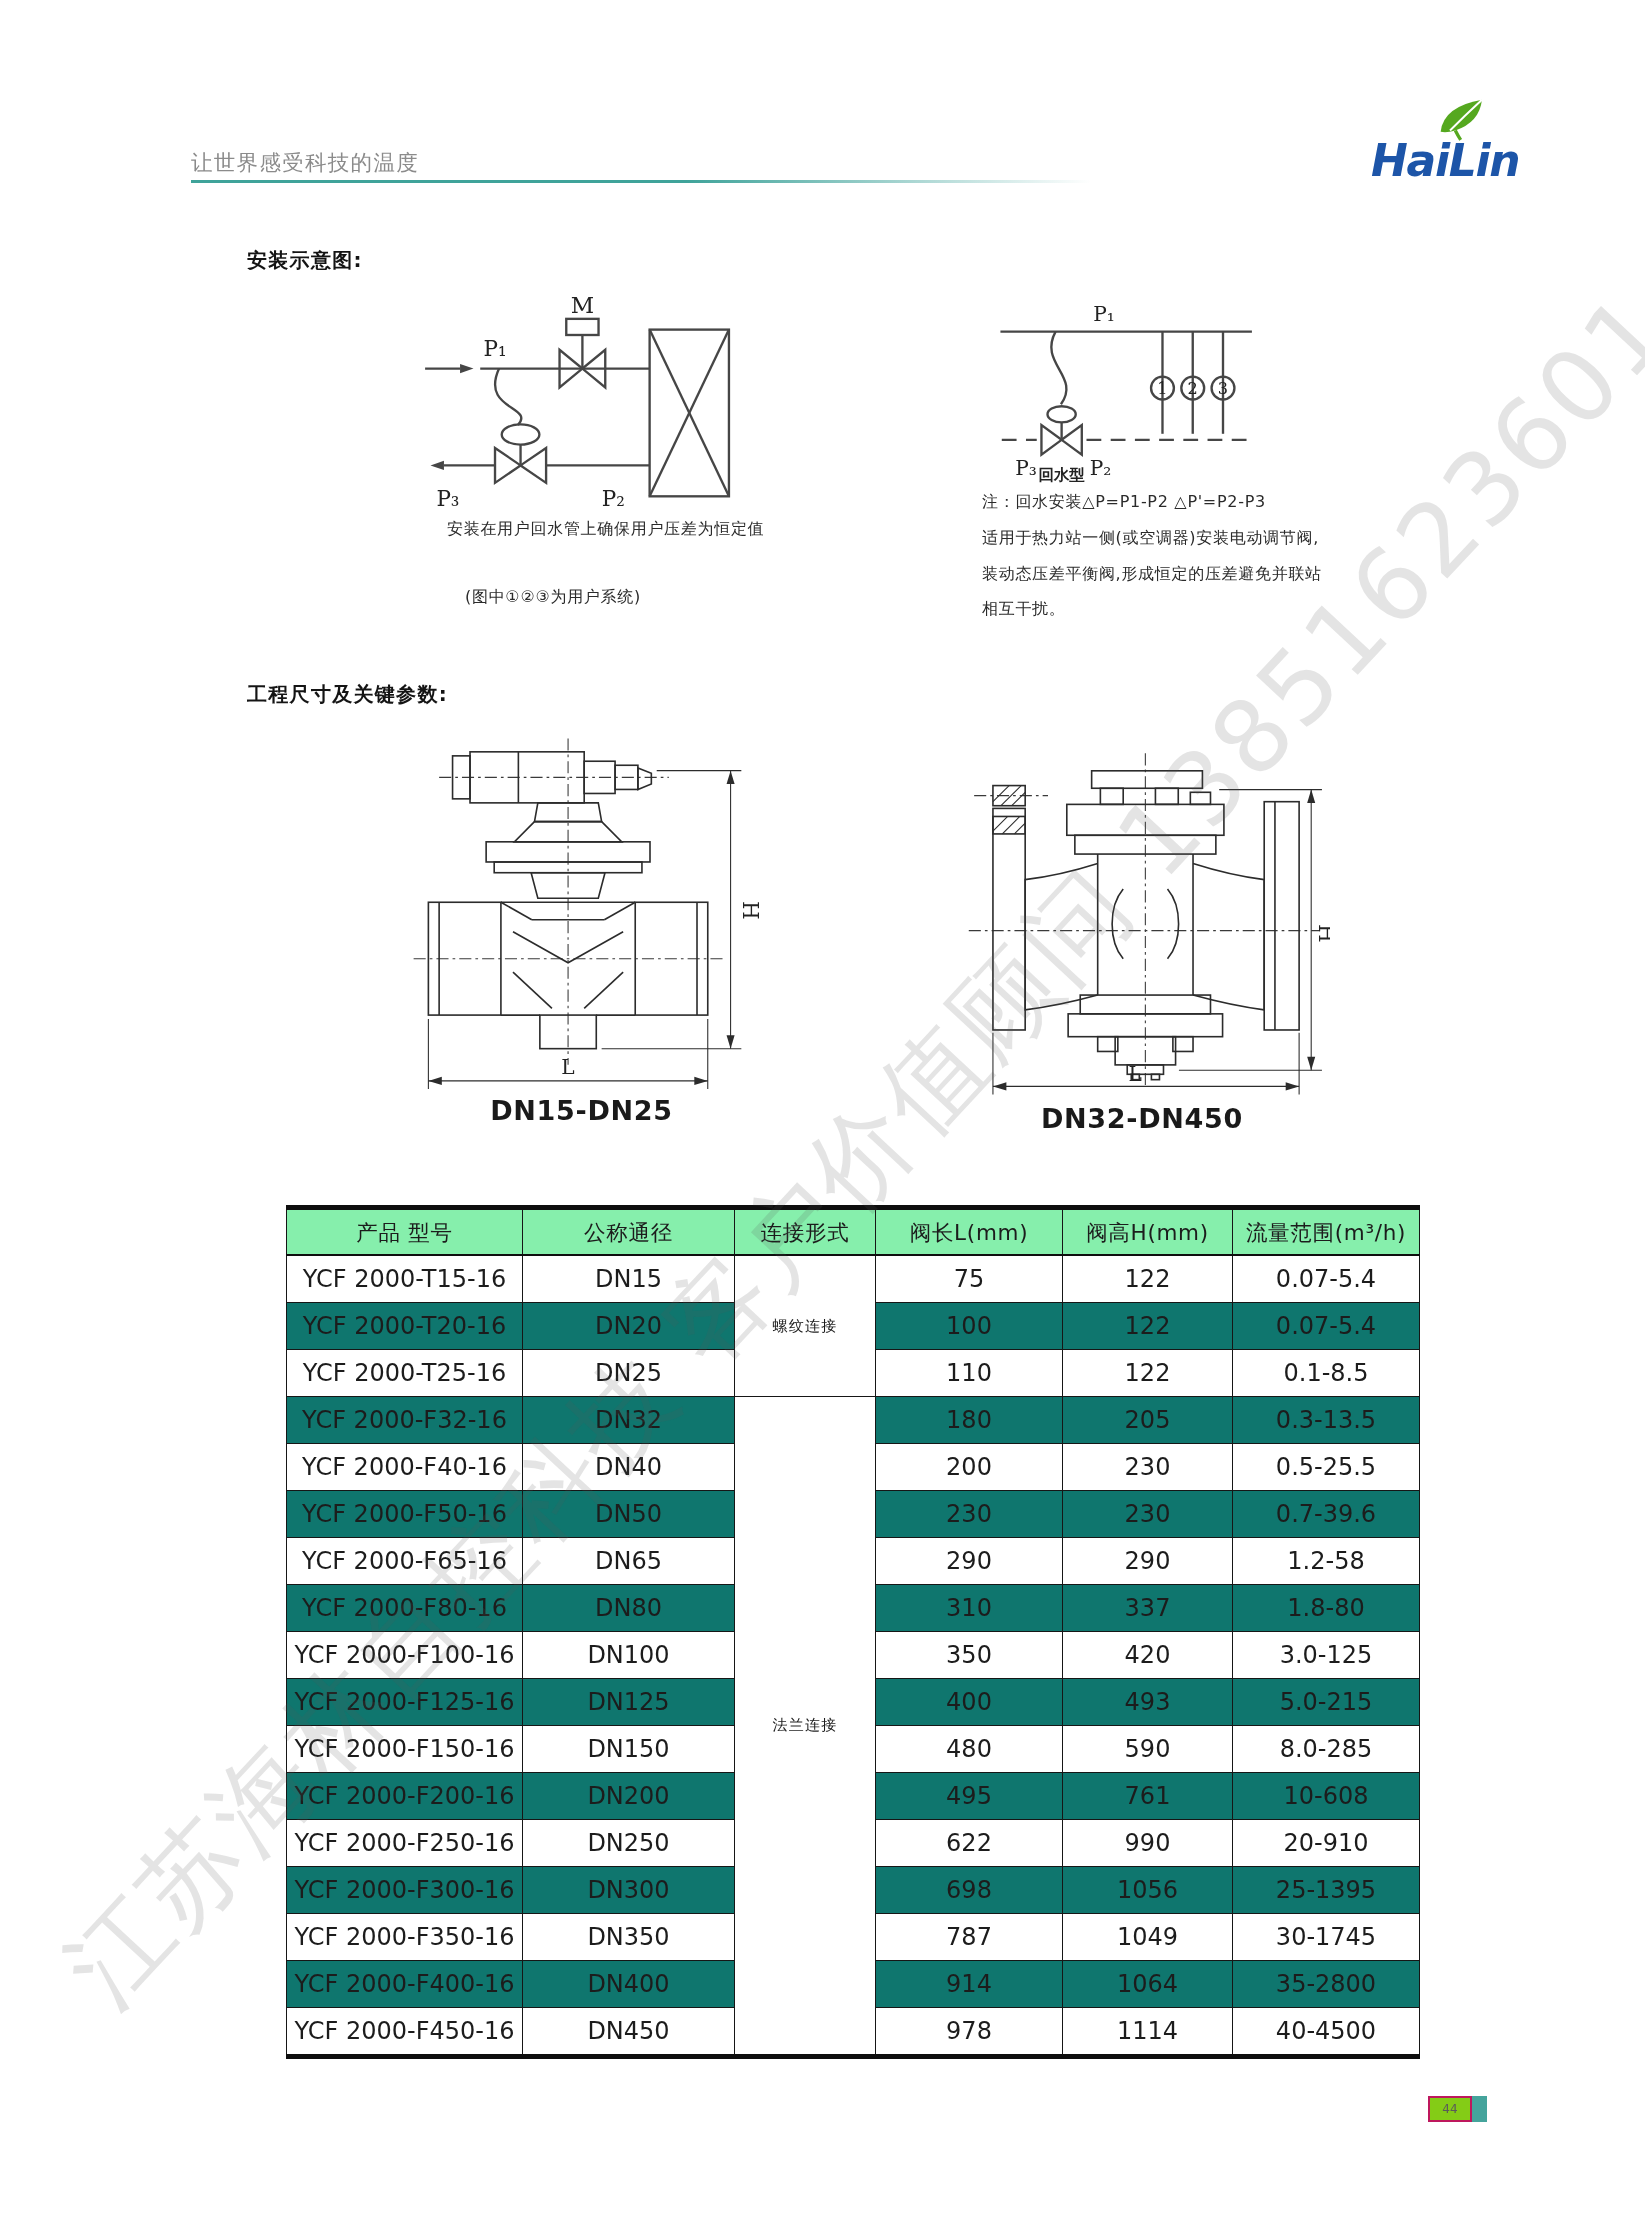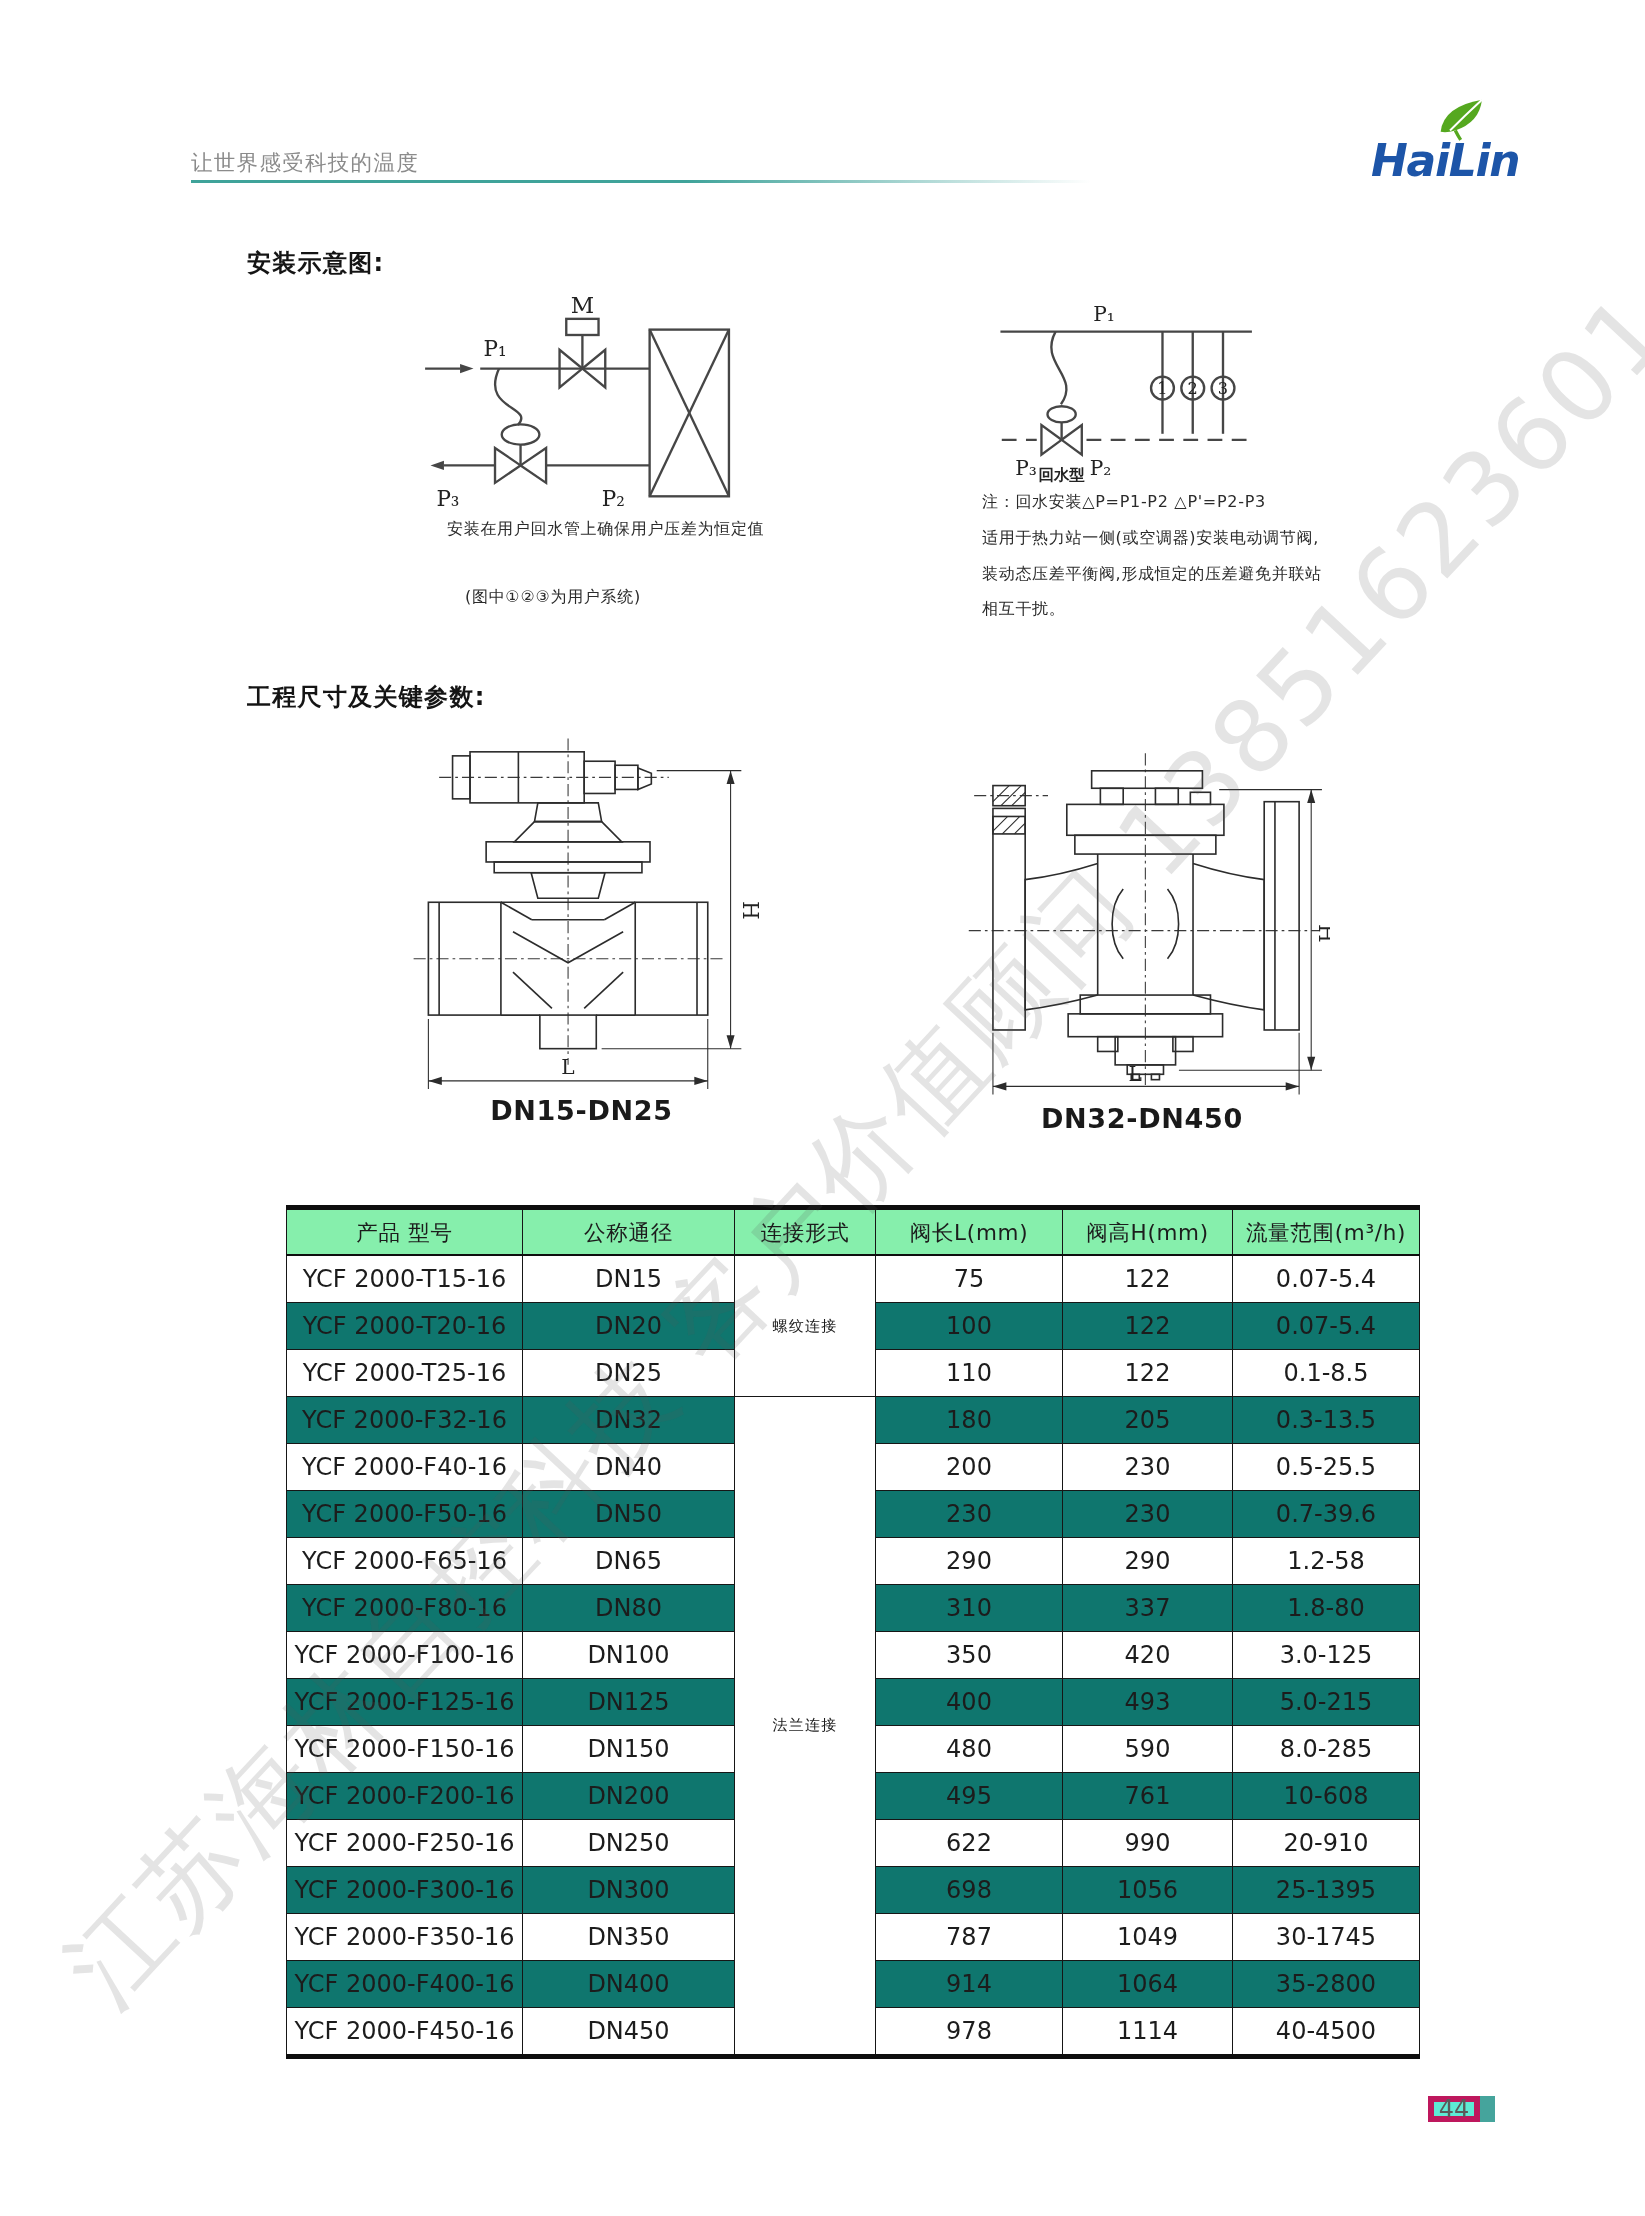--- a/index.html
+++ b/index.html
@@ -7,21 +7,21 @@
         font-family:"DejaVu Sans","Liberation Sans",sans-serif;color:#1f1f1f;}
   
   .tagline{position:absolute;left:191px;top:148px;font-size:21.5px;color:#8b8b8b;letter-spacing:1.3px;}
   .header-rule{position:absolute;left:191px;top:180px;width:900px;height:2.7px;
         background:linear-gradient(to right,#3fa39a 0%,#3fa39a 55%,rgba(63,163,154,0) 100%);}
   .logo{position:absolute;left:1371px;top:101px;width:141px;height:101px;}
   .logo-text{position:absolute;left:0px;top:34px;font-size:44px;font-weight:bold;font-style:italic;
         color:#1d55a8;letter-spacing:-1.3px;}
   .leaf{position:absolute;left:67px;top:-4px;}
   
-  .sec-title{position:absolute;font-size:24px;font-weight:bold;color:#141414;letter-spacing:1.3px;}
+  .sec-title{position:absolute;font-size:20px;font-weight:bold;color:#141414;letter-spacing:1.3px;}
   #t1{left:247px;top:247px;}
   #t2{left:247px;top:681px;}
   
   .dcap{position:absolute;font-size:16px;color:#2b2b2b;letter-spacing:0.7px;}
   .note{position:absolute;font-size:16px;color:#2b2b2b;letter-spacing:0.7px;}
   svg .ln{stroke:#464646;stroke-width:3.5;fill:none;}
   svg .lnf{fill:#464646;stroke:none;}
   svg .eng{stroke:#2c2c2c;stroke-width:2.4;fill:none;}
   svg .thin{stroke:#2c2c2c;stroke-width:1.6;fill:none;}
   svg .cl{stroke:#3a3a3a;stroke-width:1.6;fill:none;stroke-dasharray:18 6 4 6;}
@@ -34,22 +34,22 @@
         border-left:1.3px solid #161616;border-right:1.3px solid #161616;
         border-top:5.4px solid #0e0e0e;border-bottom:5.4px solid #0e0e0e;}
   table.spec th{background:#86efac;height:42px;font-size:21.5px;font-weight:normal;color:#1c1c1c;
         border-bottom:2.7px solid #0e0e0e;border-left:1.3px solid #161616;border-right:1.3px solid #161616;letter-spacing:0.7px;}
   table.spec td{height:44px;text-align:center;font-size:24px;color:#1c1c1c;
         border:1.3px solid #161616;background:#ffffff;}
   table.spec tr.stripe td{background:#0f766e;}
   table.spec td.conn{background:#ffffff !important;font-size:15px;letter-spacing:1.3px;}
   
   .pagebox{position:absolute;left:1428px;top:2096px;display:flex;align-items:stretch;height:25.5px;}
-  .pagebox .num{width:40px;border:6px solid #be185d;background:#5eead4;color:#5a5a5a;
-        font-size:24px;display:flex;align-items:center;justify-content:center;}
+  .pagebox .num{width:40px;border:2px solid #be185d;background:#84cc16;color:#5a5a5a;
+        font-size:12px;display:flex;align-items:center;justify-content:center;}
   .pagebox .blk{width:15px;background:#45a49c;}
   
   .watermark{position:absolute;left:87px;top:1921px;transform-origin:0 50%;
         transform:rotate(-47deg);white-space:nowrap;font-size:101px;letter-spacing:4px;
         color:rgba(90,90,90,0.16);pointer-events:none;z-index:9;}
 </style>
 </head>
 <body>
 
 <div class="page">

